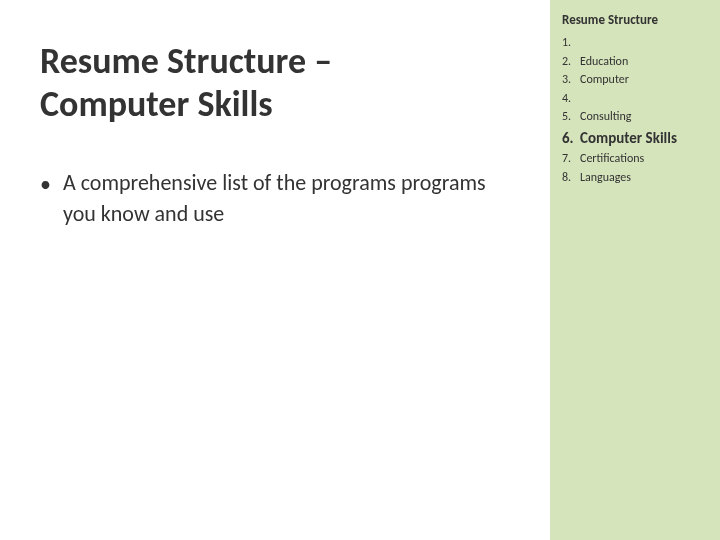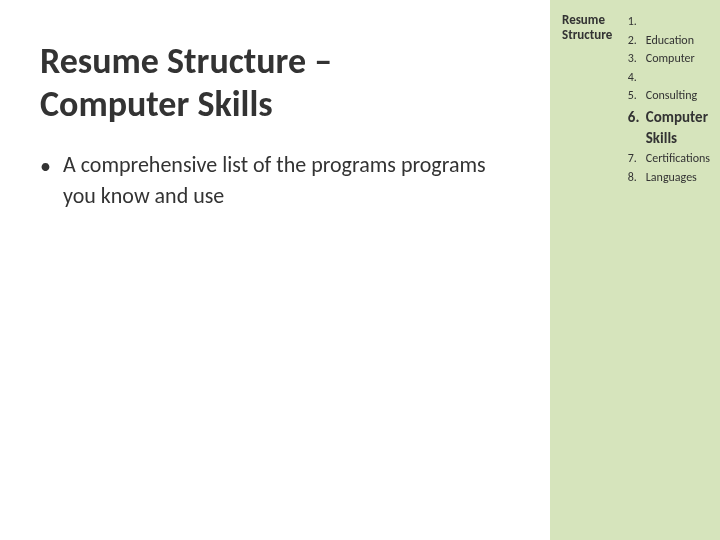--- a/index.html
+++ b/index.html
@@ -17,20 +17,21 @@
       overflow: hidden;
     }
 
     .main-content {
       flex: 1;
       padding: 40px 30px 30px 40px;
       display: flex;
       flex-direction: column;
       justify-content: flex-start;
       background-color: #ffffff;
+      gap: 18px;
     }
 
     .slide-title {
       font-size: 36px;
       font-weight: bold;
       color: #333333;
       line-height: 1.2;
       margin-bottom: 24px;
     }
 
@@ -52,21 +53,21 @@
       margin-top: 2px;
       font-size: 22px;
       flex-shrink: 0;
     }
 
     .sidebar {
       width: 170px;
       background-color: #d6e4bc;
       padding: 12px 10px 12px 12px;
       display: flex;
-      flex-direction: row;
+      flex-direction: column;
     }
 
     .sidebar-heading {
       font-size: 13px;
       font-weight: bold;
       color: #333333;
       margin-bottom: 6px;
     }
 
     .sidebar-list {

